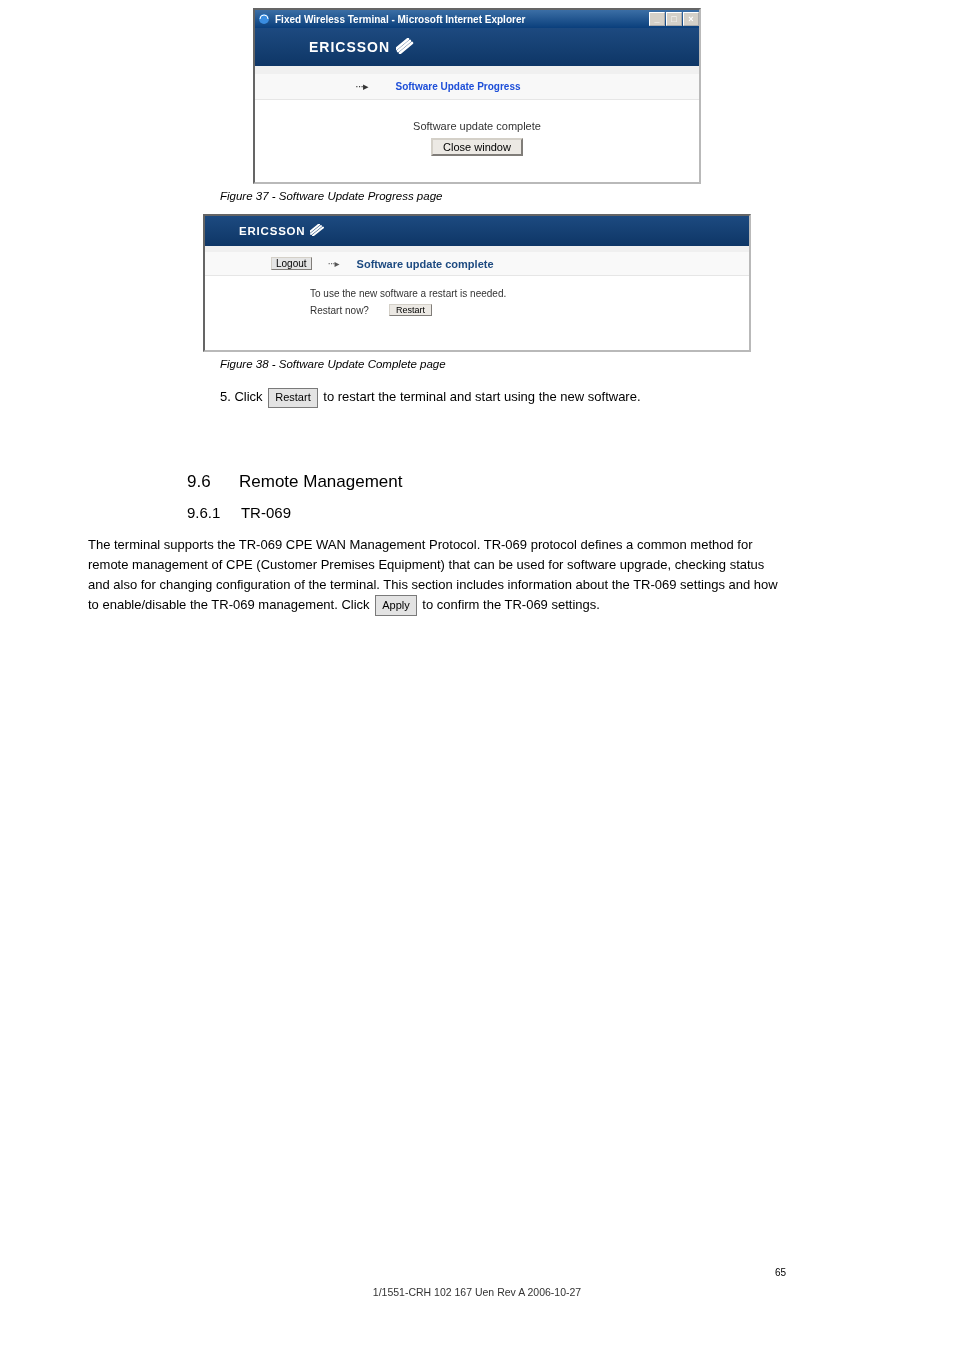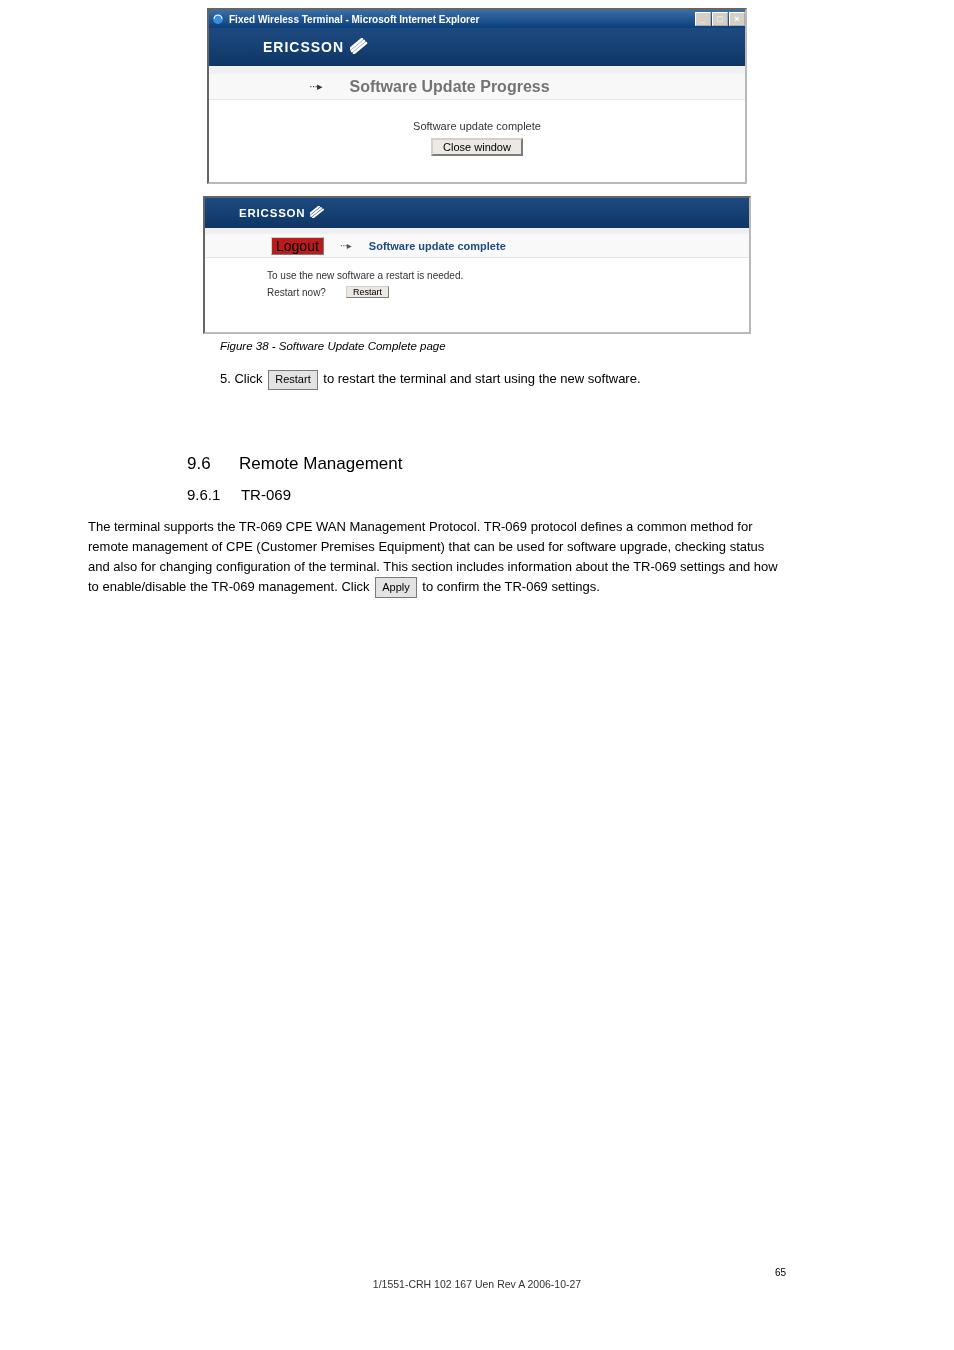--- a/index.html
+++ b/index.html
@@ -27,21 +27,21 @@
     background: #e3e3e3;
     font-size: 11px;
     padding: 1px 6px;
     font-family: inherit;
     margin: 0 2px;
   }
 
   
   .shot-wrap {
     margin: 8px auto 6px auto;
-    width: 540px;
+    width: 448px;
     border: 2px inset #b9b9b9;
     background: #fff;
   }
   .titlebar {
     display: flex;
     align-items: center;
     height: 18px;
     background: linear-gradient(to bottom,#3b6ea5,#0a3f7c);
     color: #fff;
     font-weight: bold;
@@ -96,23 +96,23 @@
     height:26px;
     padding-left: 100px;
     background:#f8f8f8;
     border-bottom:1px solid #e6e6e6;
   }
   .arrow-icon {
     color:#333; font-size:11px; margin-right:28px;
     letter-spacing: -1px;
   }
   .sub-title {
-    color:#737373;
+    color:#1d4ed8;
     font-weight:bold;
-    font-size:16px;
+    font-size:10px;
     text-align:right;
   }
   .sub-body {
     text-align:center;
     padding: 20px 0 26px 0;
     font-size:11px;
     color:#333;
   }
   .btn {
     display:inline-block;
@@ -149,31 +149,31 @@
 
   .row2 {
     display:flex; align-items:center;
     height:24px;
     padding-left:66px;
     background:#f9f9f9;
     border-bottom:1px solid #e6e6e6;
   }
   .logout-btn {
     border:1px outset #d4d0c8;
-    background:#b91c1c;
-    font-size:14px;
+    background:#e5e5e5;
+    font-size:10px;
     padding:0 4px;
     margin-right:16px;
   }
   .arrow2 { font-size:10px; margin-right:18px; color:#555; letter-spacing:-1px;}
   .title2 { color:#1d4a80; font-weight:bold; font-size:11px; }
 
   .body2 {
     font-size:10px; color:#333;
-    padding: 12px 0 34px 62px;
+    padding: 12px 0 34px 105px;
   }
   .body2-line { margin-bottom:5px; }
   .restart-row { display:flex; align-items:center; }
   .restart-label { margin-right:20px; }
   .restart-btn {
     border:1px outset #d4d0c8;
     background:#ece9e4;
     font-size:9px;
     padding:0 6px;
   }
@@ -187,21 +187,21 @@
     font-size: 15px;
   }
   .body-text {
     margin: 14px 165px 0 88px;
     font-size: 13px;
     line-height: 1.55;
   }
 
   .footer {
     position:absolute;
-    bottom:60px;
+    bottom:52px;
     left:0; right:0;
     text-align:center;
     font-size:10.5px;
     color:#333;
   }
   .pagenum {
     position:absolute;
     bottom:72px;
     left:775px;
     font-size:10px;
@@ -246,20 +246,21 @@
       <span class="arrow-icon">···▸</span>
       <span class="sub-title">Software Update Progress</span>
     </div>
     <div class="sub-body">
       <div>Software update complete</div>
       <button class="btn">Close window</button>
     </div>
   </div>
 </div>
 
+<div class="figcap">Figure 37 - Software Update Progress page</div>
 
 
 <div class="shot2-wrap">
   <div class="eric-bar2">
     <span class="eric-logo2">
       <span>ERICSSON</span>
       <span class="eric-bars-icon2" style="margin-left:5px;">
         <svg viewBox="0 0 14 12">
               <g stroke="#fff" stroke-width="2" stroke-linecap="round">
                 <line x1="1" y1="10" x2="11" y2="2"></line>

